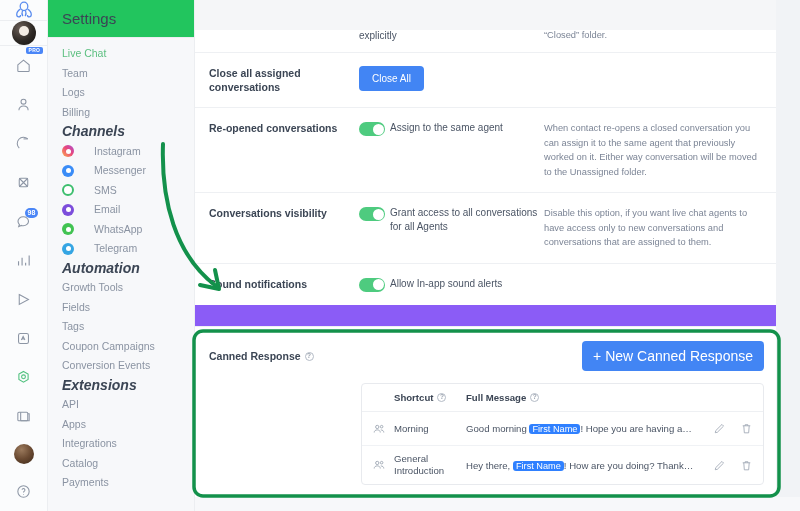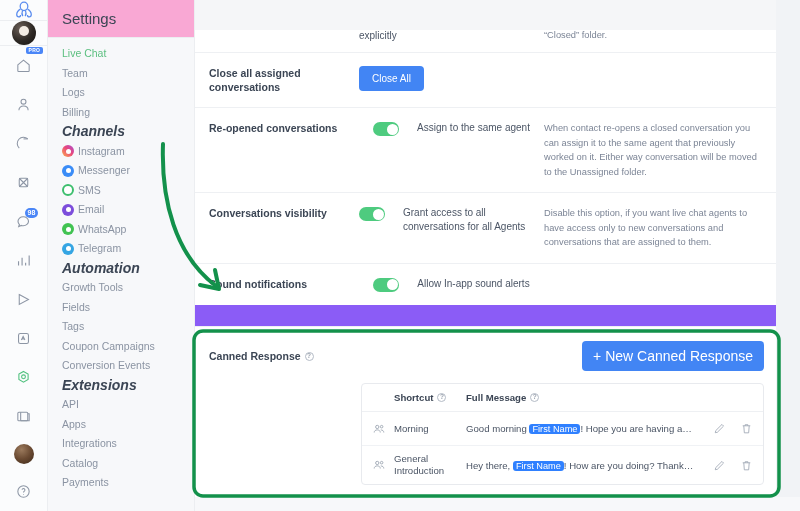--- a/index.html
+++ b/index.html
@@ -70,35 +70,35 @@
   .navcol {
     width: 147px; flex: 0 0 147px; height: 511px;
     background: #f7f8fa;
     border-right: 1px solid #eceef1;
     position: relative;
   }
   .nav-header {
     height: 38px; display: flex; align-items: center;
     padding-left: 14px;
     border-bottom: 1px solid #eceef1;
-    background: #f9a8d4;
+    background: #22c55e;
   }
   .nav-header .title { font-size: 15px; color: #3b4554; font-weight: 400; }
   .nav-list { padding: 6px 0 0 14px; }
   .nav-item {
     font-size: 10.5px; color: #8a93a2; line-height: 19.5px;
     cursor: pointer; white-space: nowrap;
   }
   .nav-item.active { color: #5bbf7f; }
   .nav-group {
     font-size: 14px; color: #3b4554; font-weight: bold;
     line-height: 19.5px; margin-top: 0; font-style: italic;
   }
   .nav-chan {
-    display: flex; align-items: center; gap: 4px;
+    display: flex; align-items: center; gap: 20px;
     line-height: 19.5px; cursor: pointer;
   }
   .nav-chan .lbl { font-size: 10.5px; color: #8a93a2; }
   .ch-dot {
     width: 12px; height: 12px; border-radius: 50%;
     flex: 0 0 12px; position: relative;
   }
   .ch-dot::after {
     content: ""; position: absolute; left: 3.5px; top: 3.5px;
     width: 5px; height: 5px; border-radius: 50%; background: #fff;
@@ -128,21 +128,21 @@
   }
   .row-label {
     flex: 0 0 150px; font-size: 10.5px; color: #3b4554;
     font-weight: bold; line-height: 14px; padding-right: 10px;
   }
   .row-ctrl { flex: 0 0 185px; }
   .row-desc {
     flex: 1 1 auto; font-size: 9.3px; color: #7c8596;
     line-height: 14.5px; padding-right: 12px;
   }
-  .ctrl-line { display: flex; align-items: flex-start; gap: 18px; justify-content: center; }
+  .ctrl-line { display: flex; align-items: flex-start; gap: 5px; }
   .toggle {
     width: 26px; height: 14px; border-radius: 7px;
     background: #4ecb7f; position: relative; flex: 0 0 26px;
     margin-top: 1px; cursor: pointer;
   }
   .toggle .knob {
     position: absolute; right: 1.5px; top: 1.5px;
     width: 11px; height: 11px; border-radius: 50%; background: #fff;
   }
   .ctrl-text { font-size: 10px; color: #4b5565; line-height: 13.5px; }

